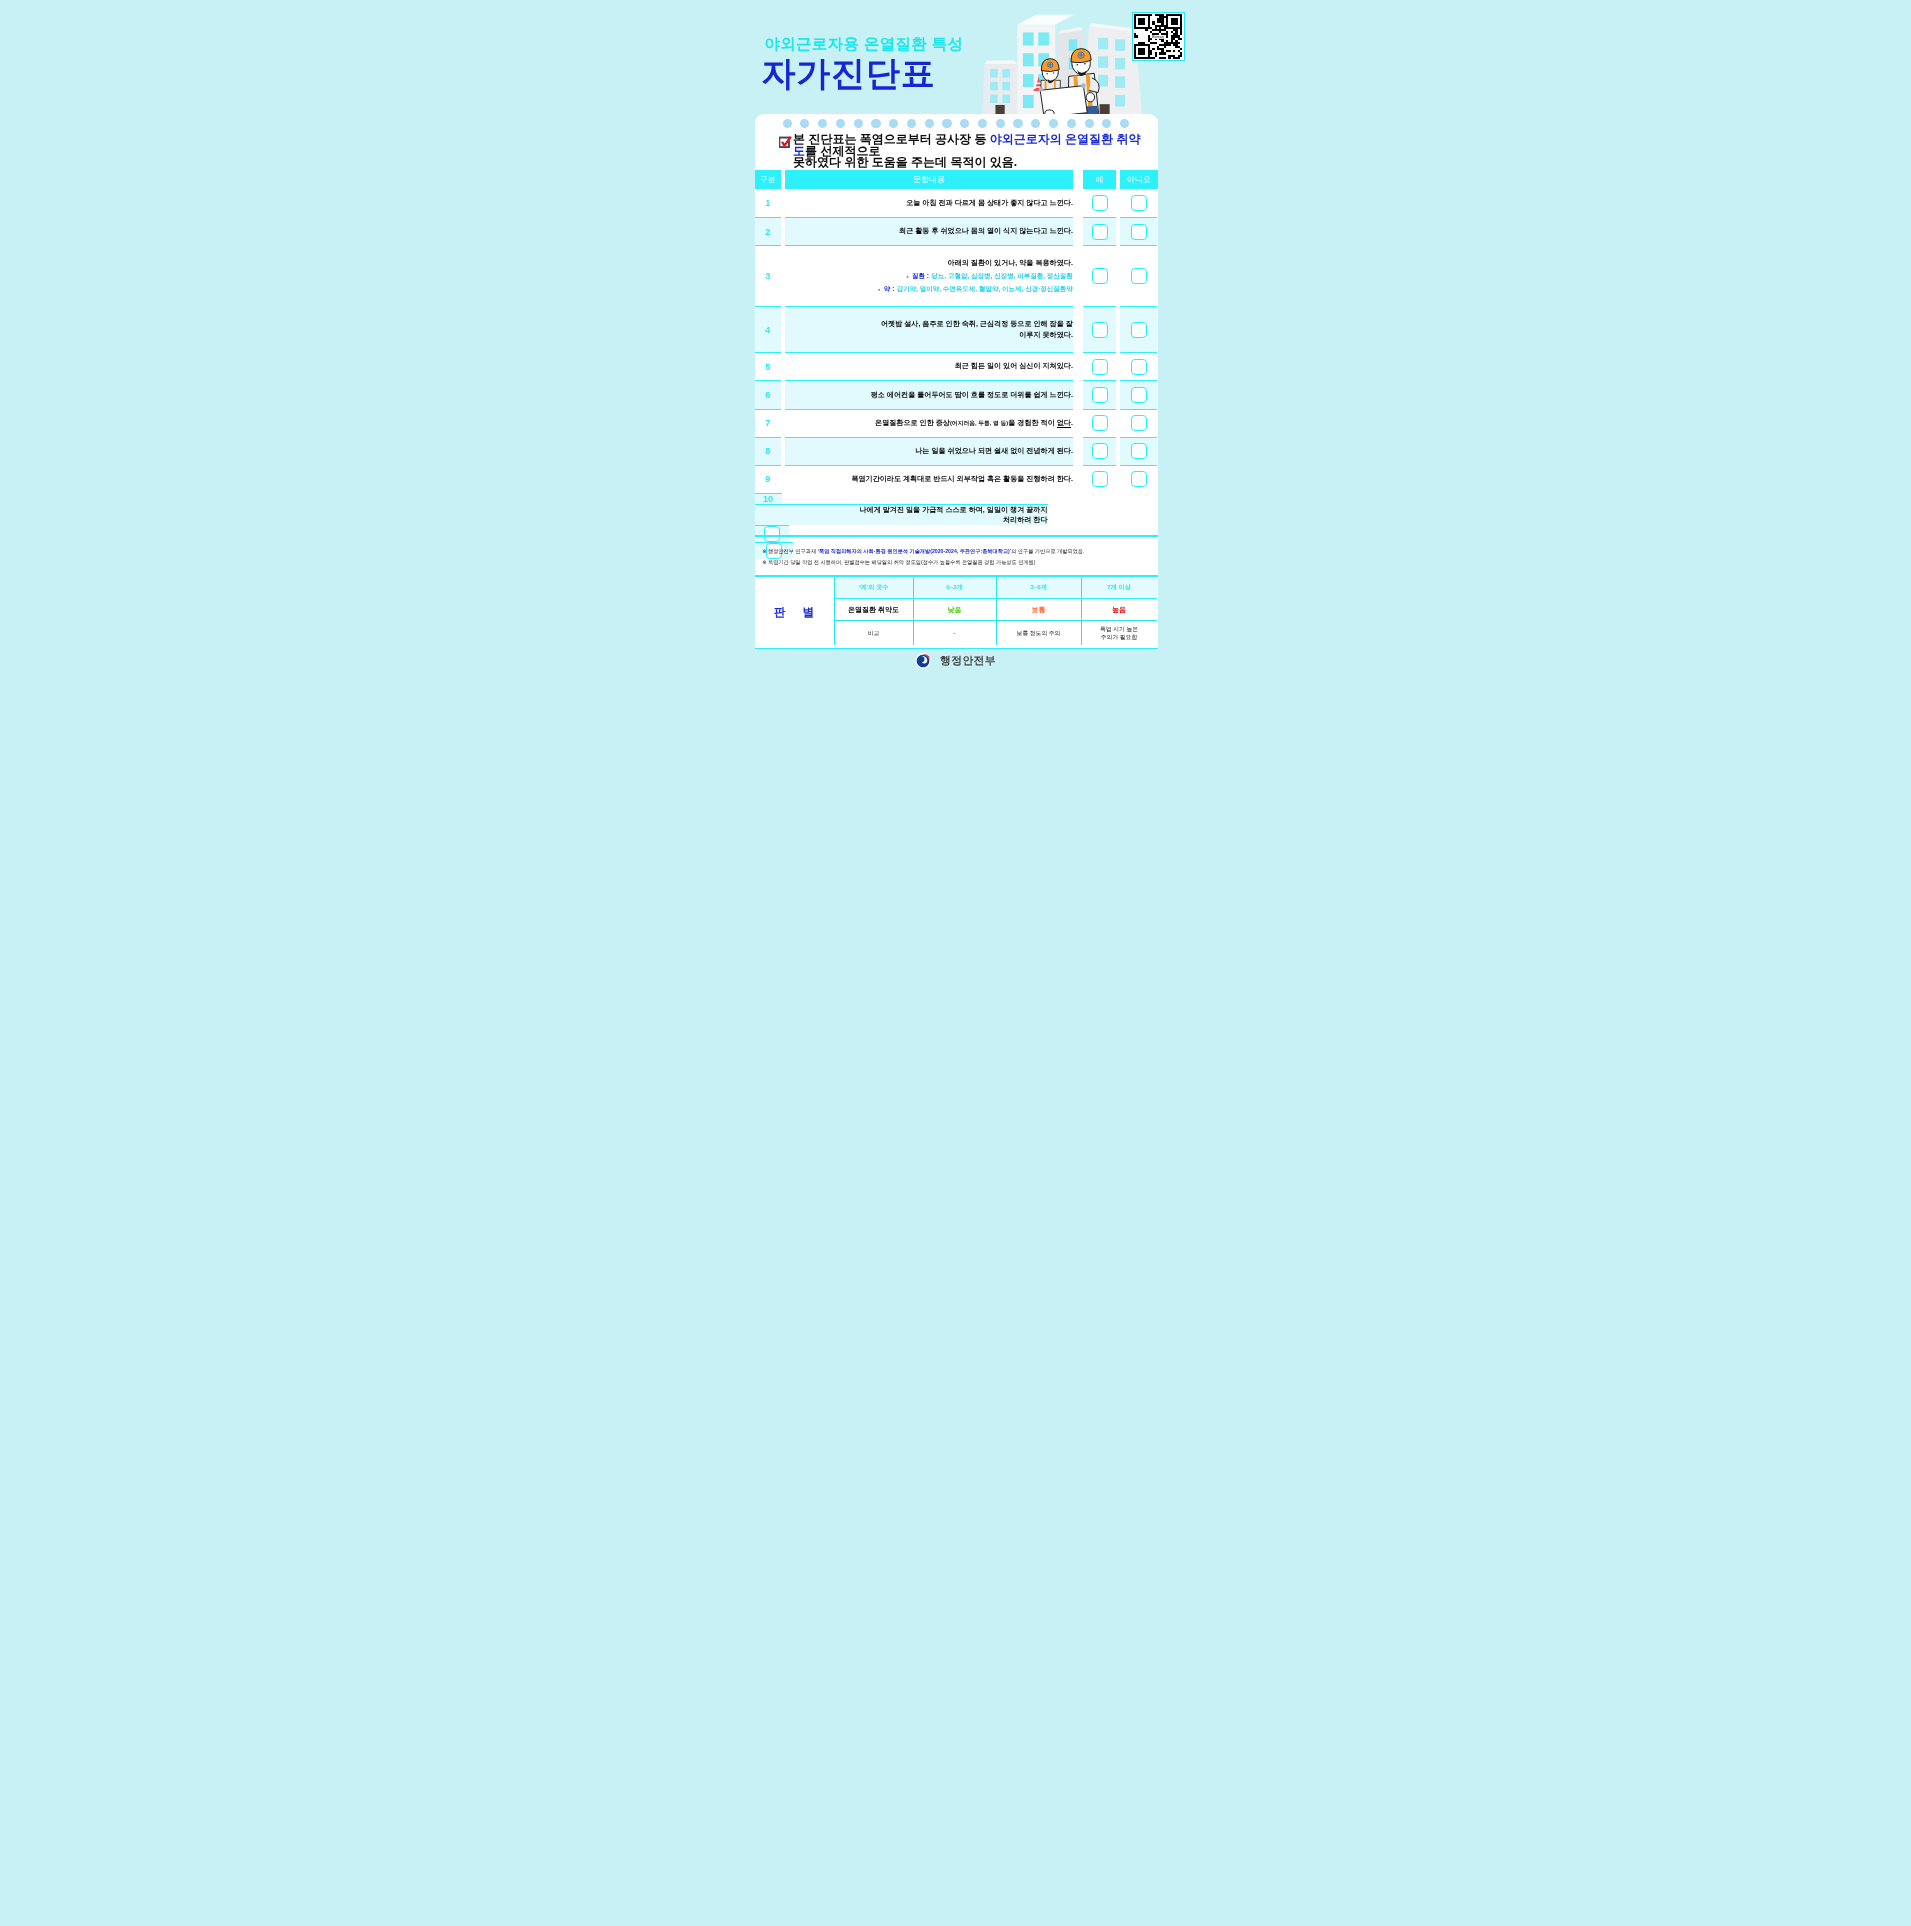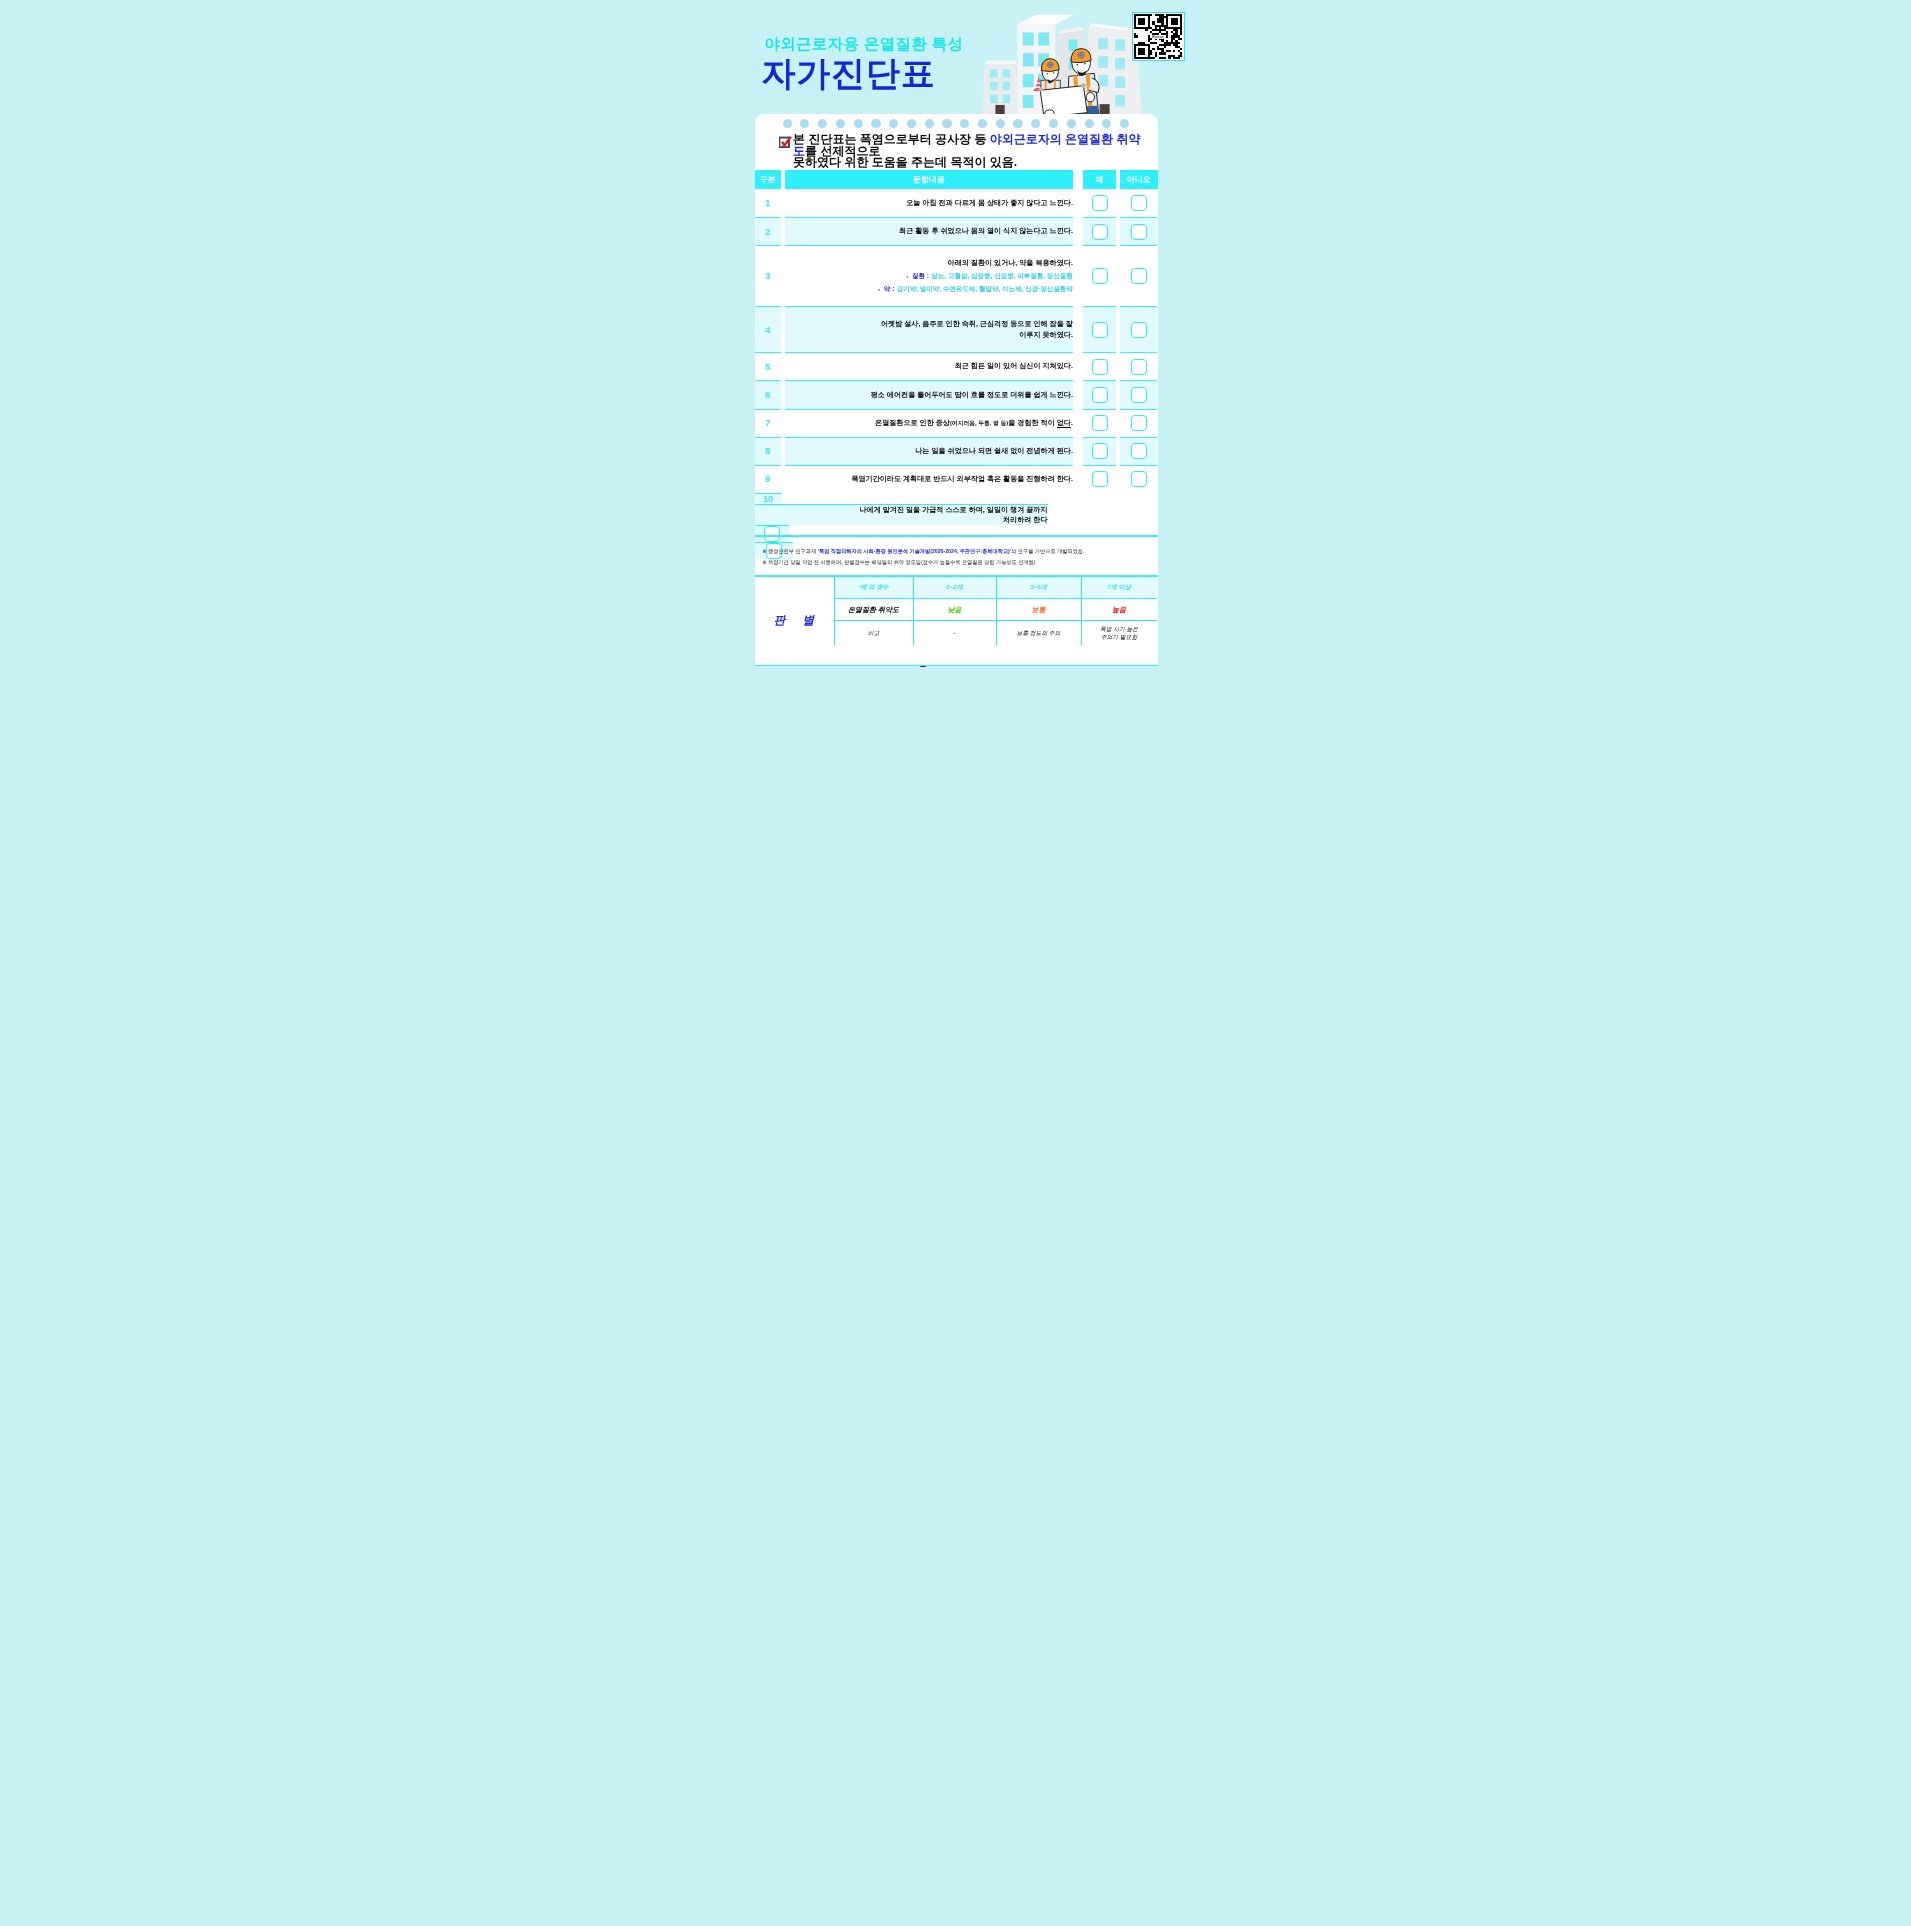--- a/index.html
+++ b/index.html
@@ -37,21 +37,21 @@
 
   
   .qtable{position:absolute;left:0;top:56px;width:100%;}
   .qrow{display:flex;width:100%;}
   .qc{display:flex;align-items:center;justify-content:center;}
   .c1{width:27px;margin-right:3.9px;}
   .c2{width:293px;margin-right:10px;}
   .c3{width:34px;margin-right:3.9px;}
   .c4{width:38px;}
   .qhead{height:19px;}
-  .qhead .qc{background:var(--cyan);color:#fff;font-weight:bold;font-size:8px;}
+  .qhead .qc{background:var(--cyan);color:#fff;font-weight:normal;font-size:8px;}
   .qhead .c1{font-size:7.7px;}
   .odd .qc{background:#fff;}
   .even .qc{background:var(--lightrow);}
   .sep .qc{border-top:1.2px solid var(--cyan);}
   .ncell{color:var(--numcyan);font-size:9.2px;font-weight:bold;}
   .qcell{flex-direction:column;align-items:flex-end;justify-content:center;padding-left:9.6px;}
   .qline{font-size:7.1px;font-weight:bold;color:#0c0c0c;line-height:10.4px;}
   .qline .small{font-size:5.8px;}
   .qline .ul{border-bottom:1.2px solid #0c0c0c;padding-bottom:0.4px;}
   .qbullet{display:flex;align-items:baseline;font-size:6.5px;font-weight:bold;margin-top:3.5px;line-height:8.5px;}
@@ -62,21 +62,21 @@
   .tbar{position:absolute;left:0;top:421px;width:100%;height:1.5px;background:var(--cyan);}
 
   
   .footnote{position:absolute;left:7.7px;width:389px;font-size:5.2px;color:#111;white-space:nowrap;}
   .fn1{top:434px;} .fn2{top:445px;}
   .footnote .em{color:var(--blue);font-weight:bold;}
 
   
   .judg{position:absolute;left:0;top:461px;width:100%;height:72px;}
   .jbar{width:100%;height:1.5px;background:var(--cyan);}
-  .jmain{position:relative;width:100%;height:88px;background:#fff;font-style:italic;}
+  .jmain{position:relative;width:100%;height:71px;background:#fff;}
   .jlabel{position:absolute;left:0;top:0;width:79px;height:100%;display:flex;align-items:center;justify-content:center;font-size:11.6px;font-weight:bold;color:var(--blue);letter-spacing:7px;padding-left:7px;}
   .jgrid{margin-left:79px;width:323px;}
   .jrow{display:flex;width:100%;}
   .jc{display:flex;align-items:center;justify-content:center;border-left:0.8px solid var(--cyanline);text-align:center;}
   .jw0{width:79px;} .jw1{width:83px;} .jw2{width:85px;} .jw3{width:76px;}
   .jhead{height:21px;}
   .jhead .jc{background:#e3fbfd;color:#2fdef0;font-weight:bold;font-size:6.2px;}
   .jthick{height:1.5px;background:var(--cyan);}
   .jra{height:21px;} .jsep{height:0.8px;background:var(--cyanline);margin-left:0;}
   .jrb{height:24px;}

